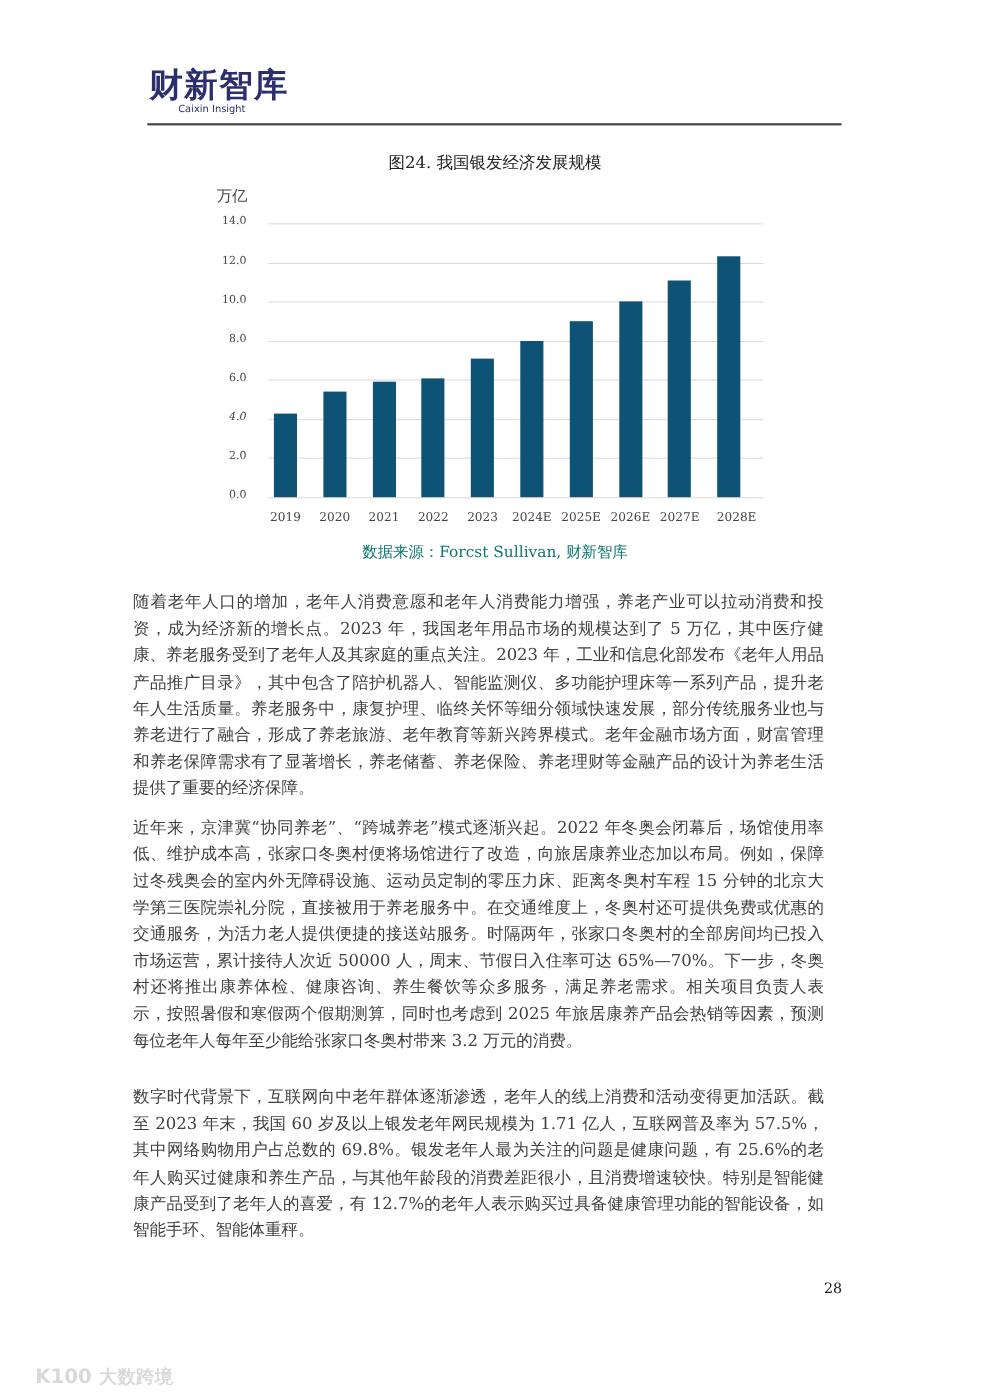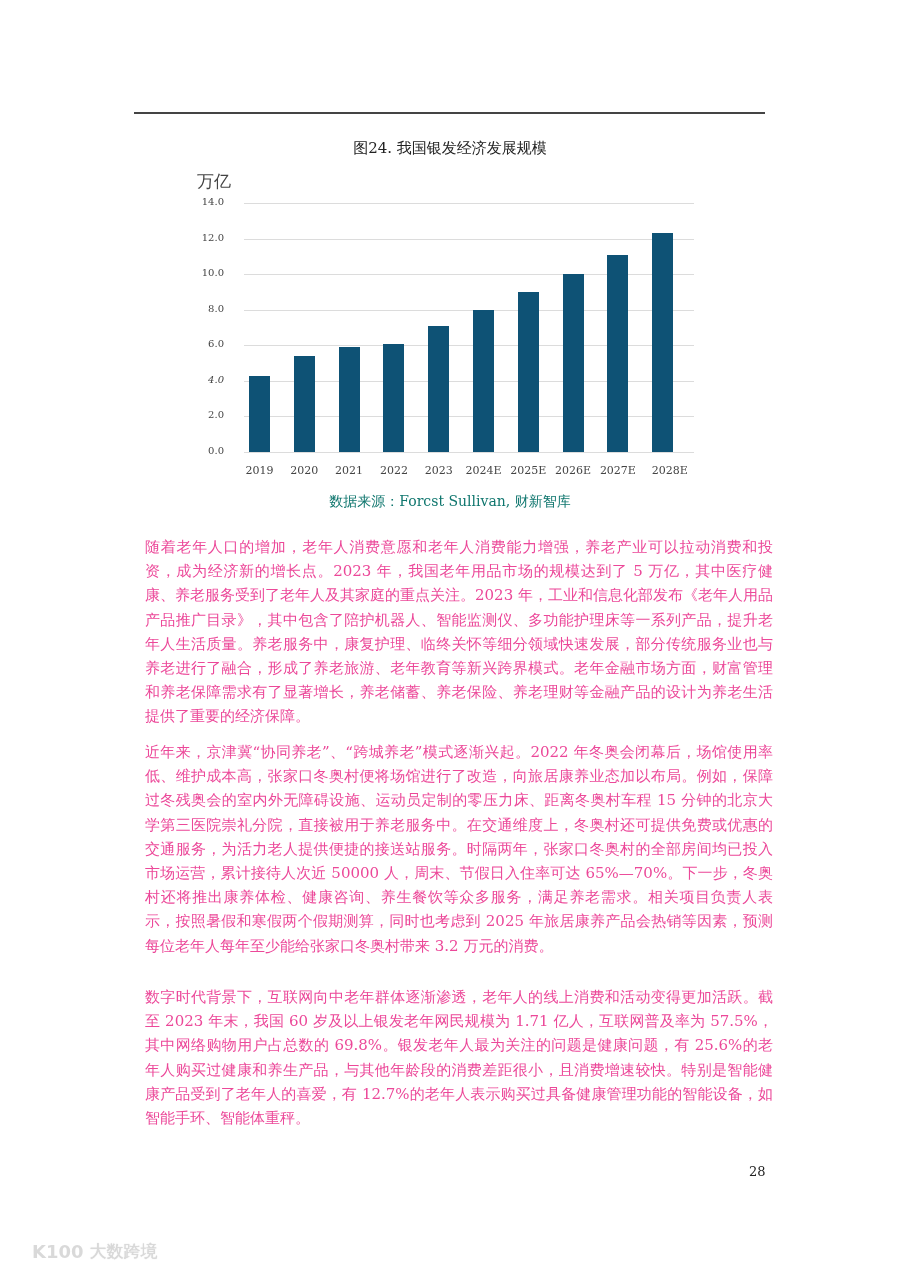--- a/index.html
+++ b/index.html
@@ -12,37 +12,41 @@
   .foundation-icon { width:26px; height:26px; border-radius:50%; border:2px solid #c9262c; box-sizing:border-box; position:relative; }
   .foundation-icon::before { content:""; position:absolute; left:4px; top:4px; width:14px; height:14px; border-radius:50%; background:#c9262c; }
   .foundation-icon::after { content:""; position:absolute; left:9px; top:9px; width:4px; height:4px; border-radius:50%; background:#fff; }
   .foundation-name { font-size:8px; color:#c9262c; margin-left:6px; letter-spacing:1px; }
   .tencent-icon { margin-left:14px; width:24px; height:22px; }
   .tencent-name { font-family:"DejaVu Sans", sans-serif; font-weight:bold; font-style:italic; font-size:20px; color:#333; margin-left:4px; }
   .header-rule { position:absolute; left:134px; top:112px; width:631px; height:2px; background:#444; }
 
   .chart-title { position:absolute; left:0; width:900px; top:139px; text-align:center; font-size:15px; color:#222; }
   .chart { position:absolute; left:190px; top:168px; width:530px; height:320px; }
-  .y-unit { position:absolute; left:7px; top:2px; font-size:17px; color:#444; }
+  .y-unit { position:absolute; left:7px; top:2px; font-size:14px; color:#444; }
   .y-tick { position:absolute; left:0; width:34px; text-align:right; font-size:10px; color:#444; }
   .gridline { position:absolute; left:54px; width:450px; height:1px; background:#dcdcdc; }
   .bar { position:absolute; width:21px; background:#0e5275; }
   .x-tick { position:absolute; width:50px; text-align:center; font-size:11px; color:#444; top:296px; }
   .source { position:absolute; left:0; width:900px; top:493px; text-align:center; font-size:14px; color:#0f766e; }
 
-  .para { position:absolute; left:145px; width:628px; font-size:15px; line-height:24.2px; color:#ec4899; text-align:justify; }
+  .para { position:absolute; left:121px; width:628px; font-size:15px; line-height:24.2px; color:#404040; text-align:justify; }
   .page-number { position:absolute; left:749px; top:1164px; font-size:13px; color:#222; }
   .watermark { position:absolute; left:8px; top:1240px; display:flex; align-items:center; opacity:0.55; }
   .wm-icon { font-family:"DejaVu Sans", sans-serif; font-size:18px; color:#bbb; font-weight:bold;margin-left:24px; }
   .wm-text { font-family:"DejaVu Sans", sans-serif; font-size:17px; color:#bbb; margin-left:6px; text-shadow:0 0 1px #999; }
 </style>
 </head>
 <body>
 
 <div class="header">
+  <div class="logo-left">
+    <div class="logo-cn">财新智库</div>
+    <div class="logo-en">Caixin Insight</div>
+  </div>
   <div class="header-rule"></div>
 </div>
 
 <div class="chart-title">图24. 我国银发经济发展规模</div>
 
 <div class="chart" id="chart">
   <div class="y-unit">万亿</div>
 <div class="gridline" style="top: 284px;"></div>
     <div class="y-tick" style="top: 277px;">0.0</div>
     <div class="gridline" style="top: 248.429px;"></div>

